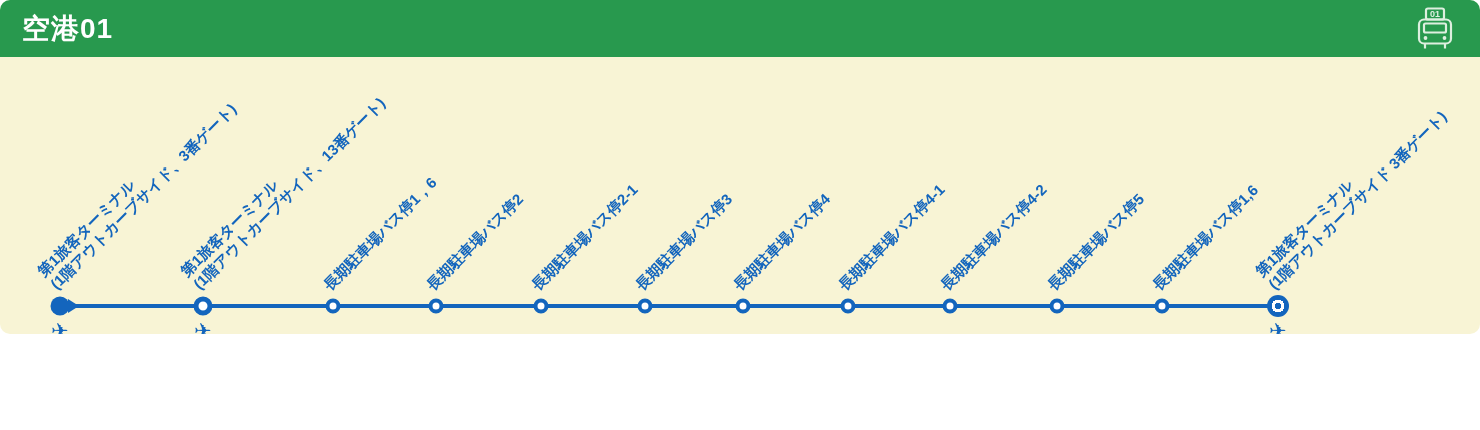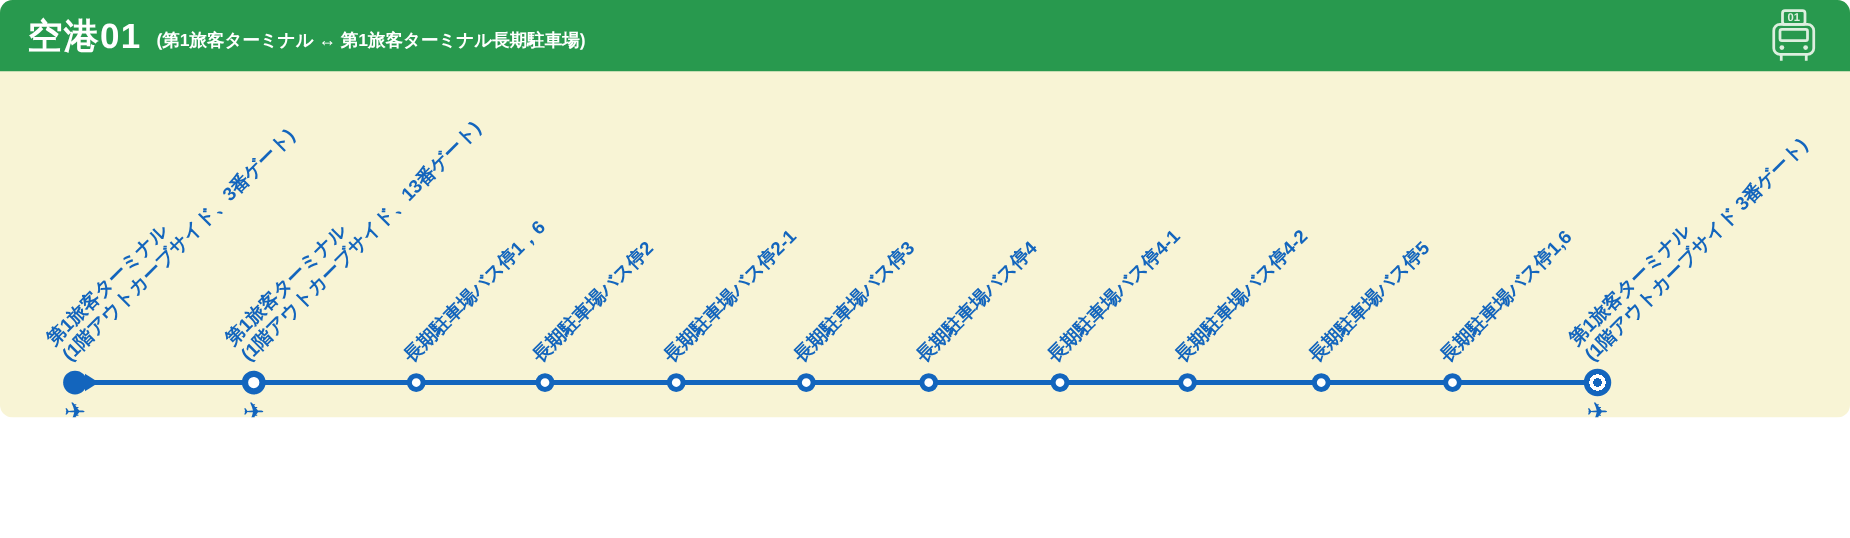--- a/index.html
+++ b/index.html
@@ -52,21 +52,20 @@
   .b-stroke { fill:none; stroke:#ddefdf; stroke-width:2.2; }
   .b-fill   { fill:#ddefdf; }
   .b-text   { fill:#ddefdf; font-size:9px; font-weight:bold; font-family:"Liberation Sans",sans-serif; }
 </style>
 </head>
 <body>
 
 <div class="card">
   <div class="header">
     <span class="title">空港01</span>
-    <span class="desc">(第1旅客ターミナル ↔ 第1旅客ターミナル長期駐車場)</span>
     <span class="bus-wrap">
       <svg width="46" height="46" viewBox="0 0 46 46">
         <rect class="b-stroke" x="14" y="2.5" width="18" height="11" rx="2"></rect>
         <text class="b-text" x="23" y="11" text-anchor="middle">01</text>
         <rect class="b-stroke" x="7" y="13.5" width="32" height="24" rx="5"></rect>
         <rect class="b-stroke" x="12" y="17.5" width="22" height="9" rx="1.5"></rect>
         <circle class="b-fill" cx="13.5" cy="32" r="1.9"></circle>
         <circle class="b-fill" cx="32.5" cy="32" r="1.9"></circle>
         <path class="b-stroke" d="M13 42.5 v-5 M33 42.5 v-5"></path>
       </svg>

